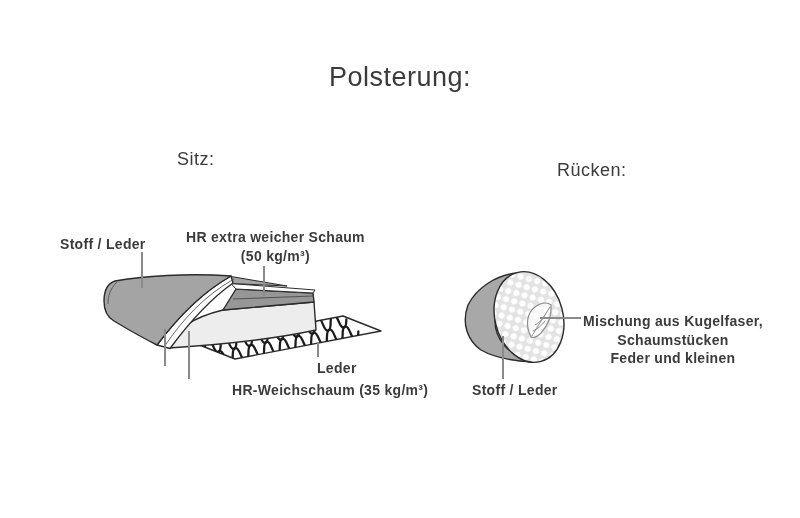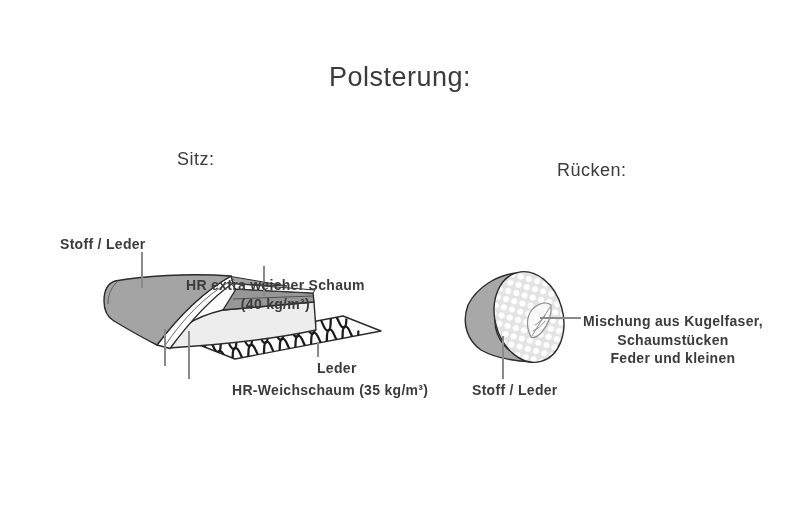--- a/index.html
+++ b/index.html
@@ -80,23 +80,23 @@
     <path class="thin" d="M22,20 C15,27 13,34 13,42"></path>
   </svg>
 
   <div class="leader v" style="left:141px;top:252px;height:36px;"></div>
   <div class="leader v" style="left:263px;top:266px;height:30px;"></div>
   <div class="leader v" style="left:164px;top:329px;height:37px;"></div>
   <div class="leader v" style="left:188px;top:331px;height:48px;"></div>
   <div class="leader v" style="left:317px;top:342px;height:15px;"></div>
 
   <div class="label" style="left:60px;top:235px;">Stoff / Leder</div>
-  <div class="label" style="left:186px;top:228px;margin-top:48px;">
+  <div class="label" style="left:186px;top:228px;">
     <div>HR extra weicher Schaum</div>
-    <div>(40 kg/m³)</div>
+    <div>(50 kg/m³)</div>
   </div>
   <div class="label" style="left:188px;top:381px;margin-left:44px;">HR-Weichschaum (35 kg/m³)</div>
   <div class="label" style="left:317px;top:359px;">Leder</div>
 
   <svg style="left:455px;top:263px;" width="130" height="120" viewBox="0 0 130 120">
     <defs>
       <pattern id="dots" width="12" height="12" patternUnits="userSpaceOnUse" patternTransform="rotate(-15 74 54)">
         <rect width="12" height="12" fill="var(--c-dot_base,#e3e3e3)"></rect>
         <circle cx="3" cy="3" r="3.1" fill="var(--c-dot,#ffffff)"></circle>
         <circle cx="9" cy="9" r="3.1" fill="var(--c-dot,#ffffff)"></circle>

